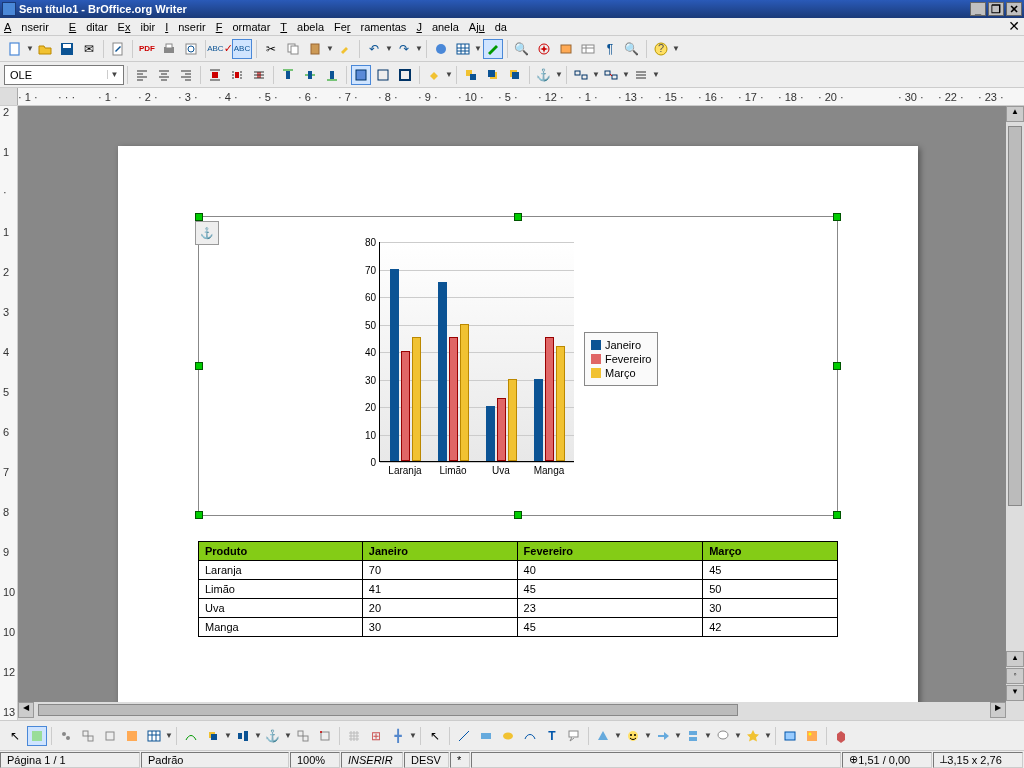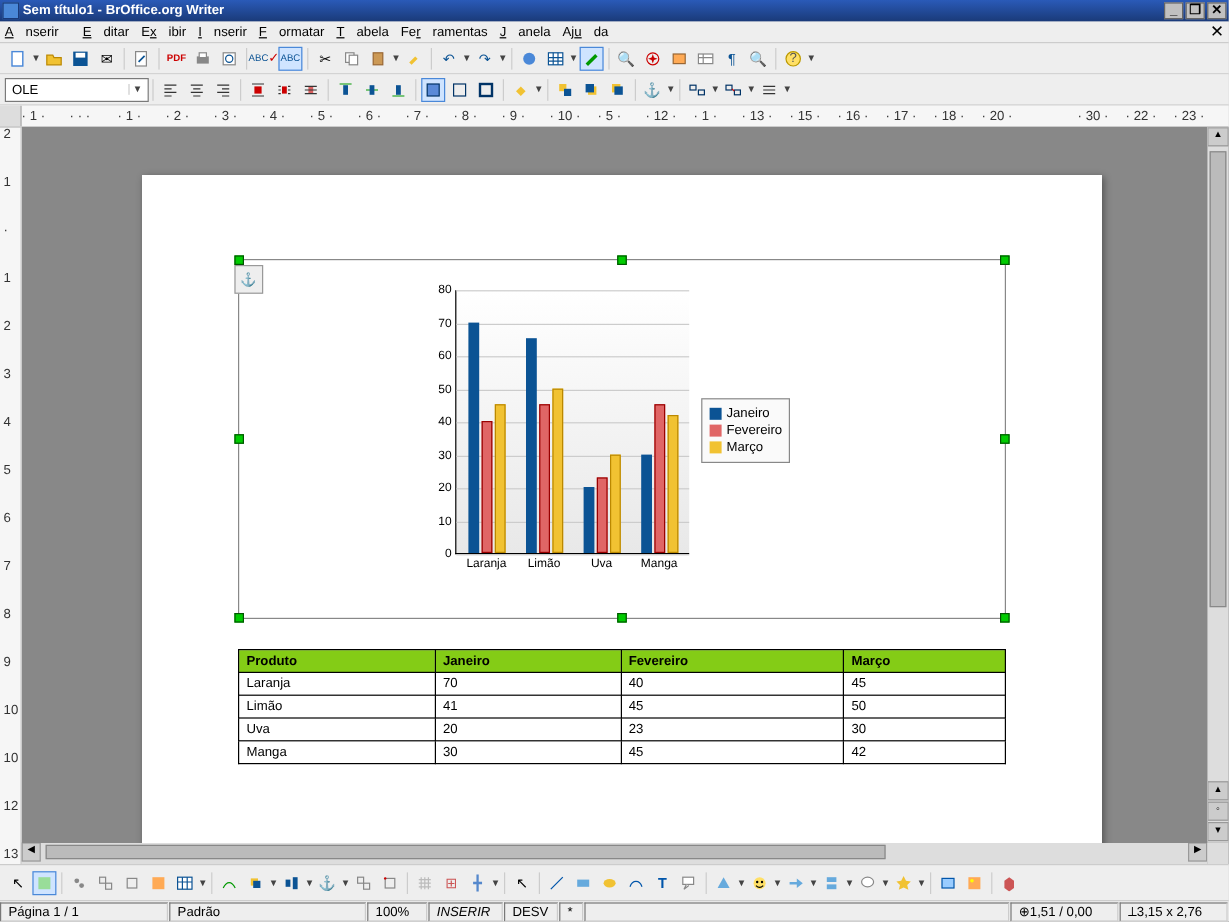--- a/index.html
+++ b/index.html
@@ -707,21 +707,21 @@
   <div class="tsep"></div>
   <div class="tbtn">
       <svg viewBox="0 0 14 14">
         <path d="M3 5l4-3 4 3v6l-4 3-4-3z" fill="#c55"></path>
       </svg>
     </div>
 </div>
 
 <div class="statusbar">
   <div class="cell" style="width:140px;">Página 1 / 1</div>
-  <div class="cell" style="width:164px;">Padrão</div>
+  <div class="cell" style="width:148px;">Padrão</div>
   <div class="cell" style="width:50px;">100%</div>
   <div class="cell" style="width:62px;font-style:italic;">INSERIR</div>
   <div class="cell" style="width:45px;">DESV</div>
   <div class="cell" style="width:20px;">*</div>
   <div class="cell" style="flex:1;"></div>
   <div class="cell" style="width:90px;">⊕ <span>1,51 / 0,00</span></div>
   <div class="cell" style="width:90px;">⟂ <span>3,15 x 2,76</span></div>
 </div>
 
 </body></html>

